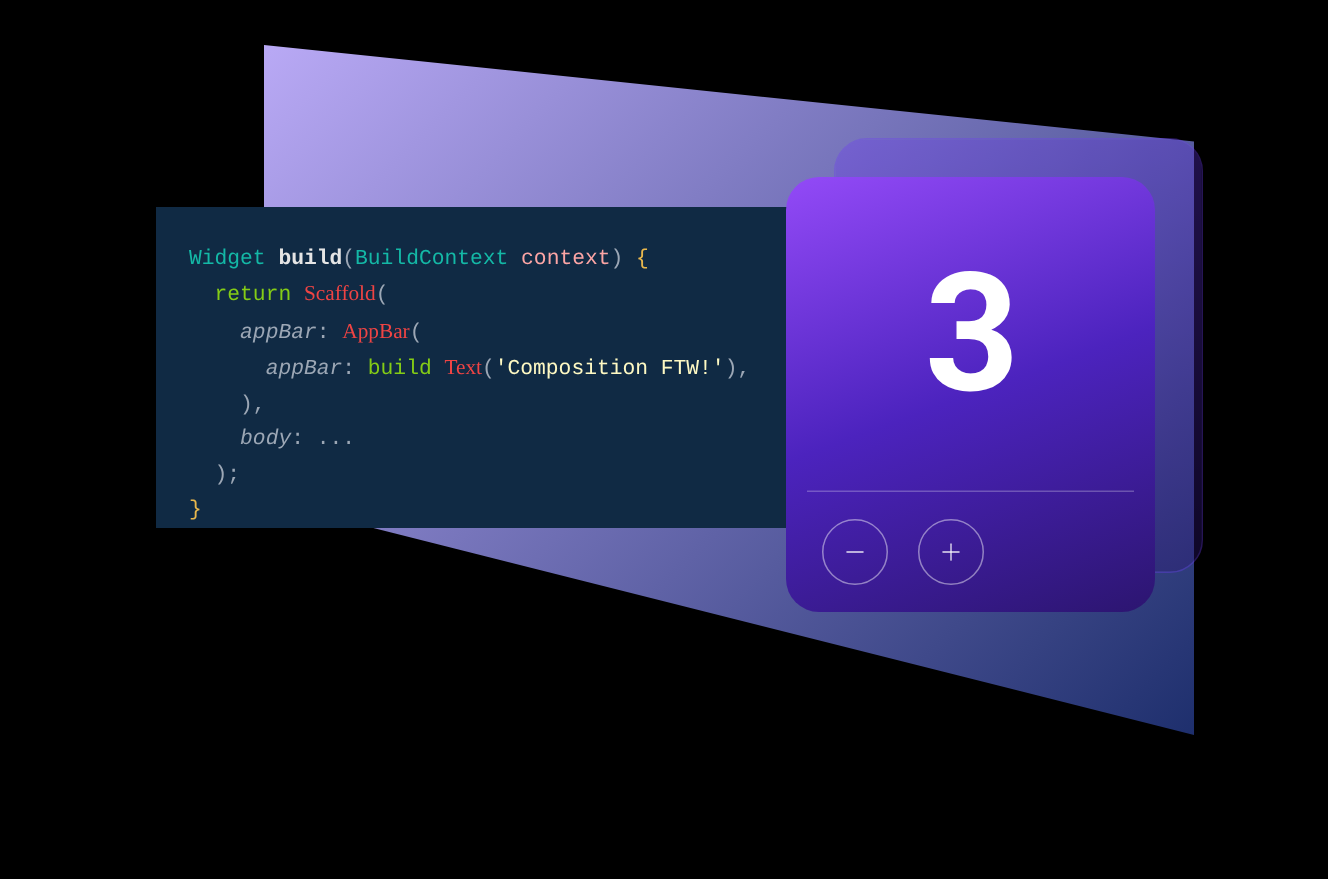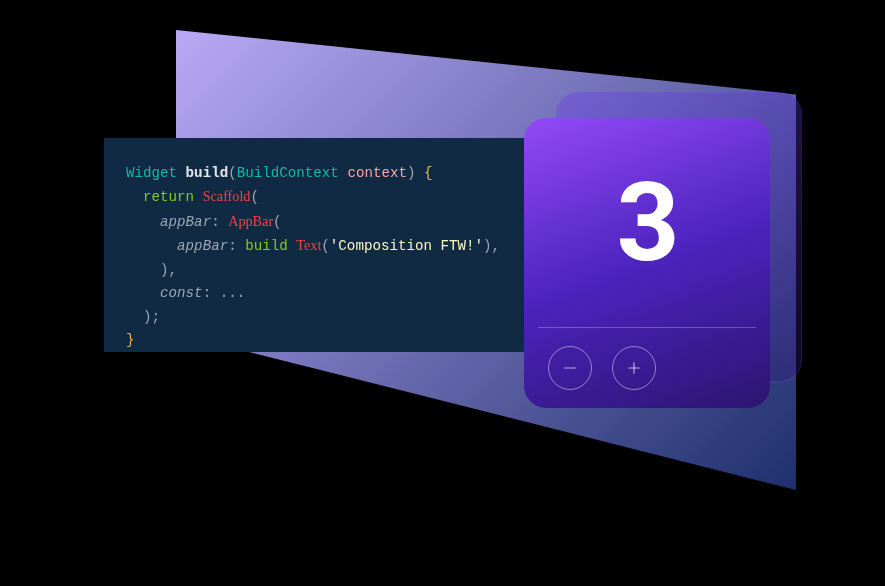--- a/index.html
+++ b/index.html
@@ -111,21 +111,21 @@
 
 <div class="bg-shape"></div>
 
 <div class="counter-back"></div>
 
 <div class="code-panel"><span class="tok-type">Widget</span> <span class="tok-func">build</span><span class="tok-punc">(</span><span class="tok-type">BuildContext</span> <span class="tok-param">context</span><span class="tok-punc">)</span> <span class="tok-brace">{</span>
   <span class="tok-kw">return</span> <span class="tok-class">Scaffold</span><span class="tok-punc">(</span>
     <span class="tok-colon">appBar</span><span class="tok-punc">:</span> <span class="tok-class">AppBar</span><span class="tok-punc">(</span>
       <span class="tok-colon">appBar</span><span class="tok-punc">:</span> <span class="tok-kw">build</span> <span class="tok-class">Text</span><span class="tok-punc">(</span><span class="tok-str">'Composition FTW!'</span><span class="tok-punc">),</span>
     <span class="tok-punc">),</span>
-    <span class="tok-colon">const</span><span class="tok-punc">:</span> <span class="tok-dots">...</span>
+    <span class="tok-colon">body</span><span class="tok-punc">:</span> <span class="tok-dots">...</span>
   <span class="tok-punc">);</span>
 <span class="tok-brace">}</span></div>
 
 <div class="counter-card">
   <div class="counter-display">
     <span class="counter-value">3</span>
   </div>
   <div class="counter-divider"></div>
   <div class="counter-controls">
     <button class="ctrl-btn">

